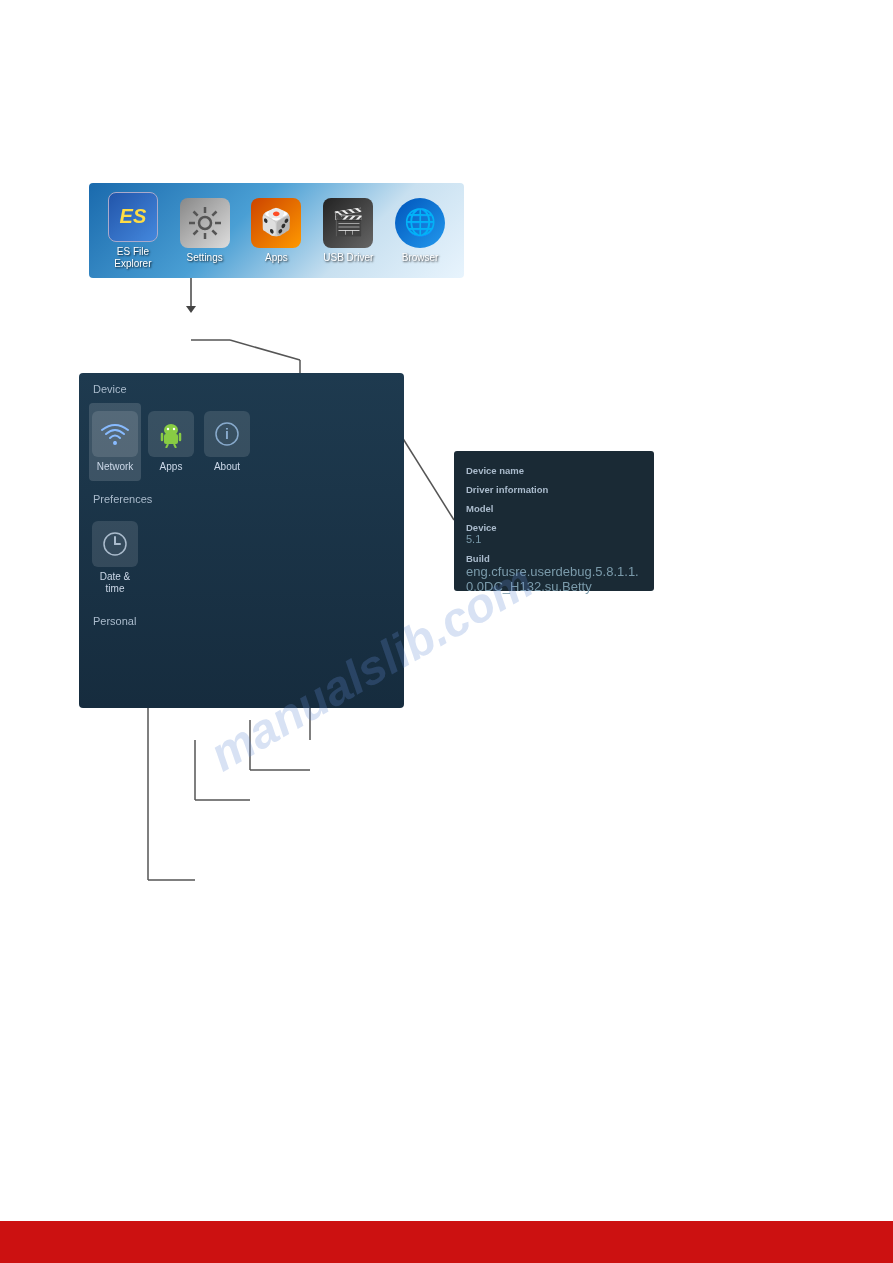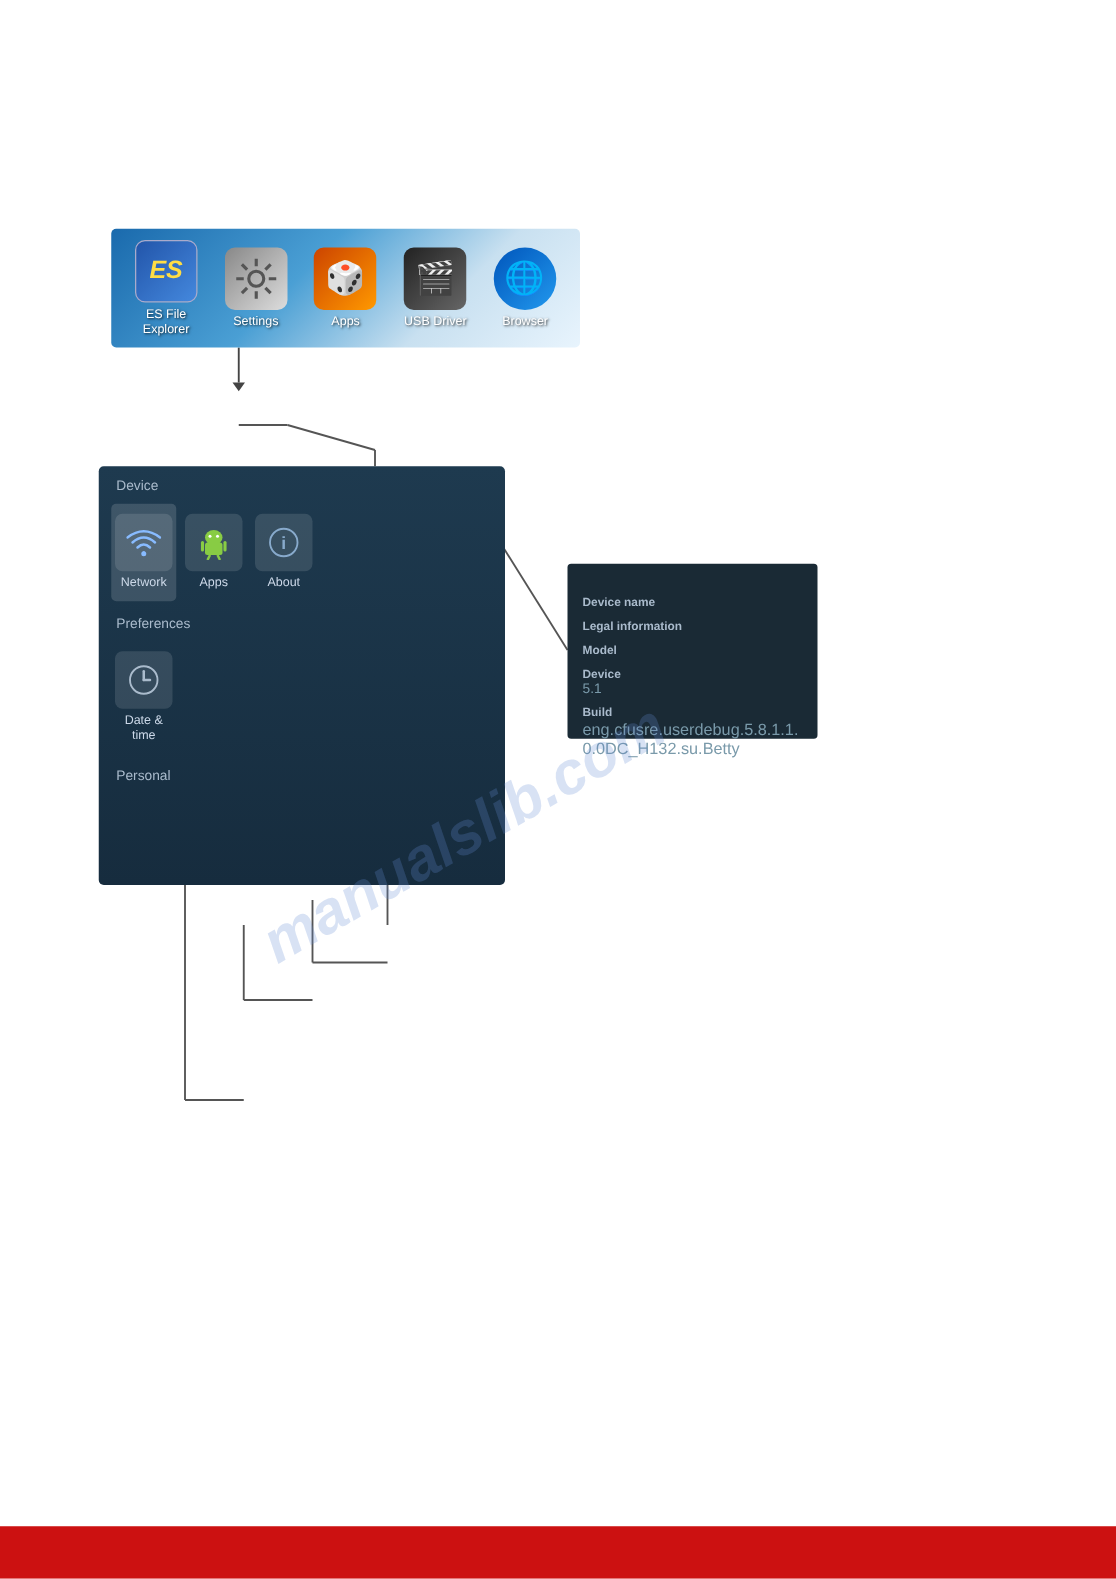--- a/index.html
+++ b/index.html
@@ -146,21 +146,21 @@
 
     
     .about-panel {
       position: absolute;
       top: 451px;
       left: 454px;
       width: 200px;
       height: 140px;
       background: #1a2a35;
       border-radius: 3px;
-      padding: 26px 12px;
+      padding: 14px 12px;
       color: #ccc;
     }
 
     .about-row {
       margin-bottom: 8px;
     }
 
     .about-row-title {
       font-size: 9.5px;
       color: #aabbcc;
@@ -343,21 +343,21 @@
   </div>
 
   <div class="section-label">Personal</div>
 </div>
 
 <div class="about-panel">
   <div class="about-row">
     <div class="about-row-title">Device name</div>
   </div>
   <div class="about-row">
-    <div class="about-row-title">Legal information</div>
+    <div class="about-row-title">Driver information</div>
   </div>
   <div class="about-row">
     <div class="about-row-title">Model</div>
   </div>
   <div class="about-row">
     <div class="about-row-title">Device</div>
     <div class="about-row-value">5.1</div>
   </div>
   <div class="about-row">
     <div class="about-row-title">Build</div>

